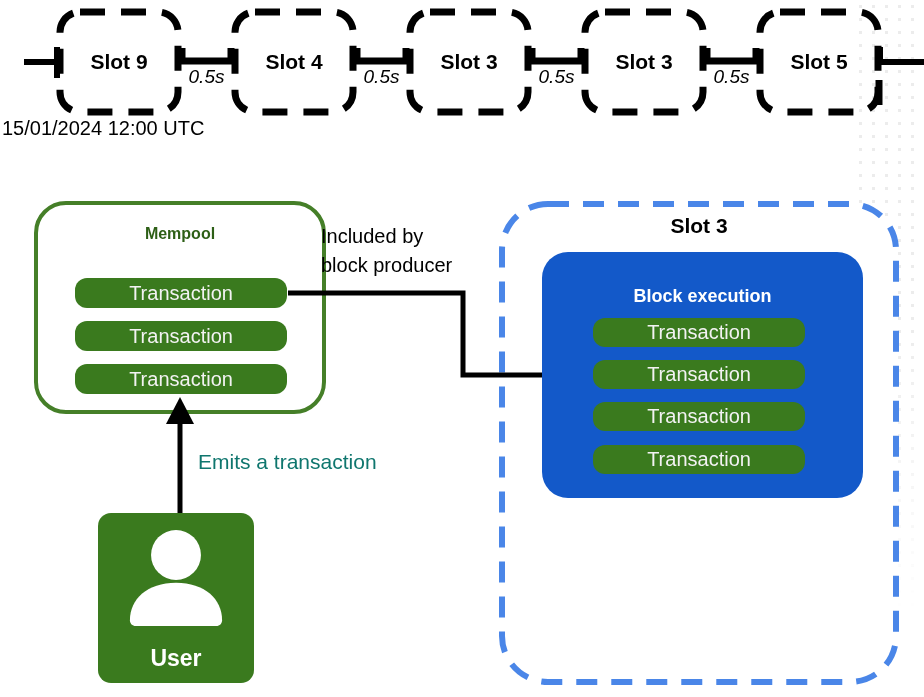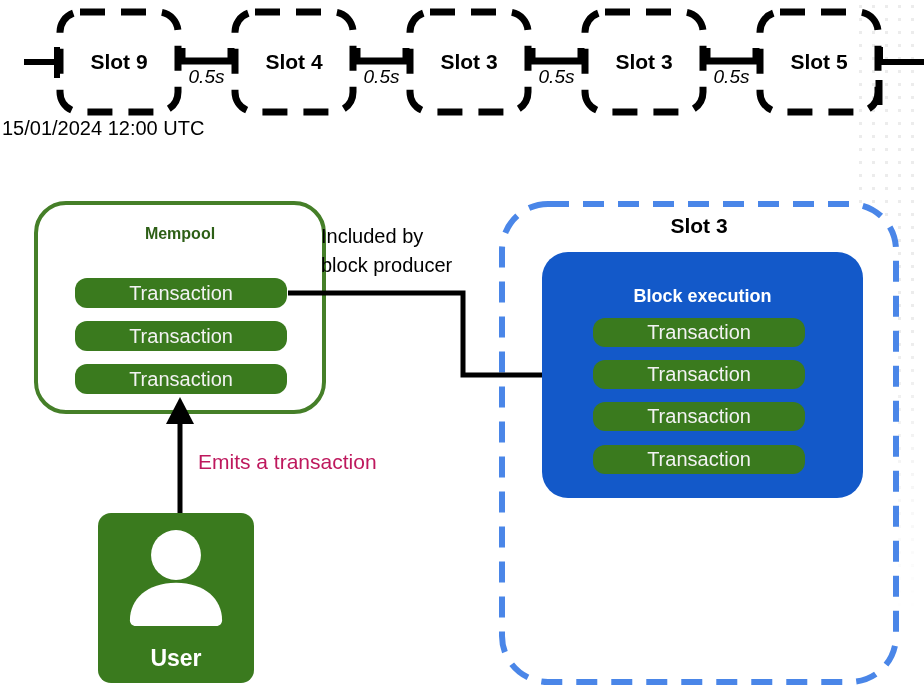--- a/index.html
+++ b/index.html
@@ -85,21 +85,21 @@
   }
   .block-title {
     position: absolute;
     left: 542px; top: 278px; width: 321px;
     text-align: center;
     font-size: 18px; font-weight: bold; color: #ffffff; margin-top: 8px;
   }
   .emits-label {
     position: absolute;
     left: 198px; top: 450px;
-    font-size: 21px; color: #be185d;
+    font-size: 21px; color: #0f766e;
   }
   .user-box {
     position: absolute;
     left: 98px; top: 513px; width: 156px; height: 170px;
     background: #3a7a1e;
     border-radius: 13px;
   }
   .user-icon {
     position: absolute;
     left: 30px; top: 17px;

